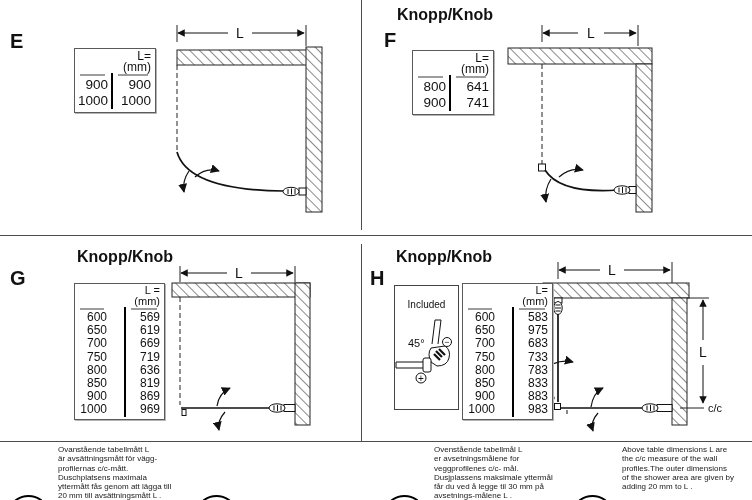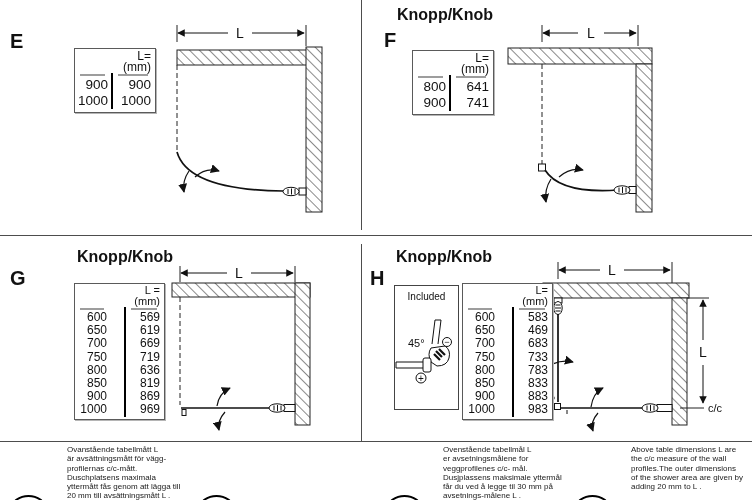--- a/index.html
+++ b/index.html
@@ -27,26 +27,26 @@
   .tEF .hh{height:24px;align-items:flex-end;font-size:12px;}
   .tEF{padding-bottom:3px;}
   .tGH{font-size:12px;}
   .tGH .ca{width:32px;padding-right:17px;}
   .tGH .cb{width:34px;padding-right:4px;}
   .tGH .dr{line-height:13.2px;}
   .tGH .hh{height:23px;align-items:flex-end;font-size:11px;}
   .tGH{padding-bottom:2px;}
   
   .incbox{position:absolute;left:394px;top:285px;width:63px;height:123px;border:1px solid #444;background:#fff;}
-  .inclabel{display:block;text-align:center;font-size:10px;margin-top:5px;}
+  .inclabel{display:block;text-align:center;font-size:10px;margin-top:13px;}
   
   .fcol{position:absolute;top:443px;height:56px;width:188px;}
   .badge{position:absolute;left:11px;top:8px;width:31px;height:22px;border:2px solid #000;border-radius:50%;
          display:flex;align-items:center;justify-content:center;font-weight:normal;font-size:14px;background:#fff;margin-top:44px;}
-  .ftext{position:absolute;left:67px;top:2px;width:132px;font-size:8px;line-height:9.3px;
+  .ftext{position:absolute;left:58px;top:2px;width:132px;font-size:8px;line-height:9.3px;
          white-space:pre-line;color:#1a1a1a;}
   text{font-family:"Liberation Sans",sans-serif;fill:#111;}
 </style>
 </head>
 <body>
 
 <div class="page">
 
   <div class="vline" style="left:361px;top:0;height:230px;"></div>
   <div class="vline" style="left:361px;top:244px;height:197px;"></div>
@@ -311,21 +311,21 @@
         <div class="cb">
           <i></i>
         </div>
       </div>
     <div class="r dr">
         <div class="ca">600</div>
         <div class="cb">583</div>
       </div>
     <div class="r dr">
         <div class="ca">650</div>
-        <div class="cb">469</div>
+        <div class="cb">975</div>
       </div>
     <div class="r dr">
         <div class="ca">700</div>
         <div class="cb">683</div>
       </div>
     <div class="r dr">
         <div class="ca">750</div>
         <div class="cb">733</div>
       </div>
     <div class="r dr">

